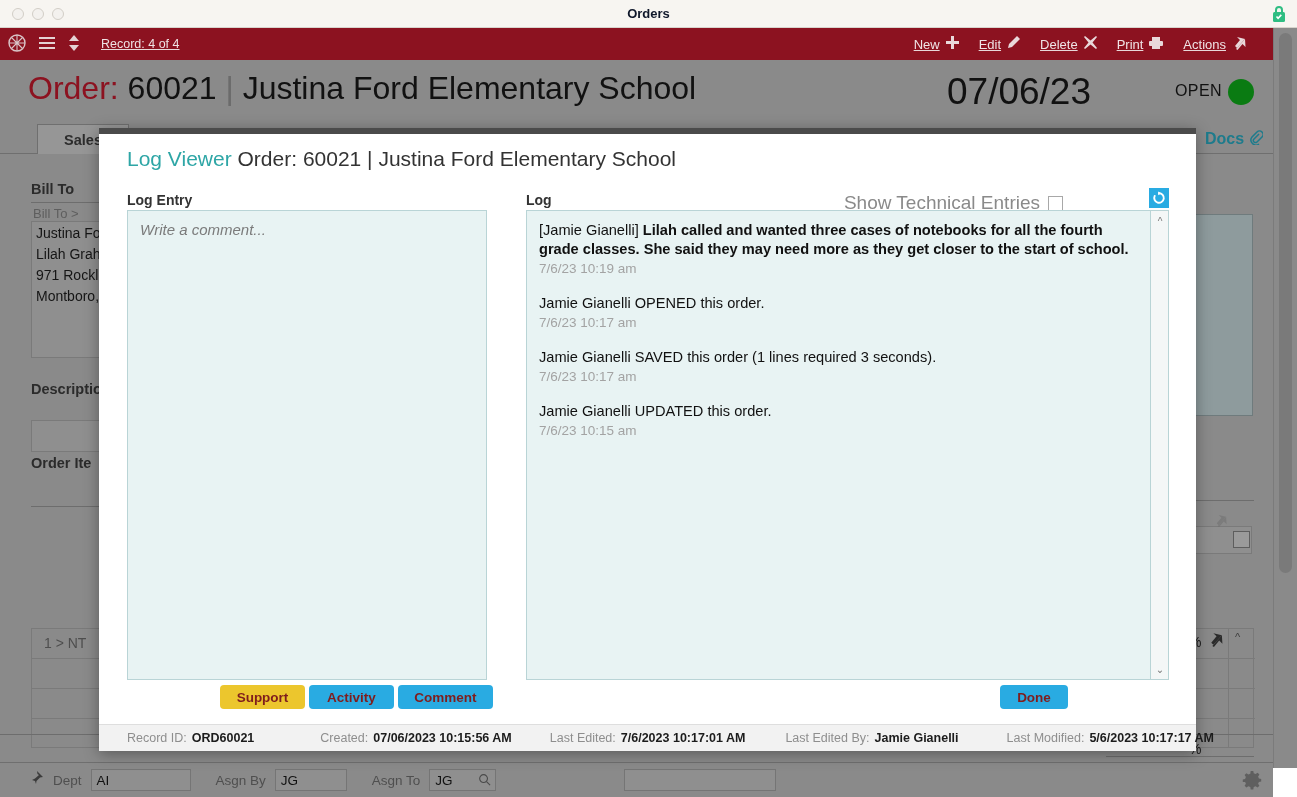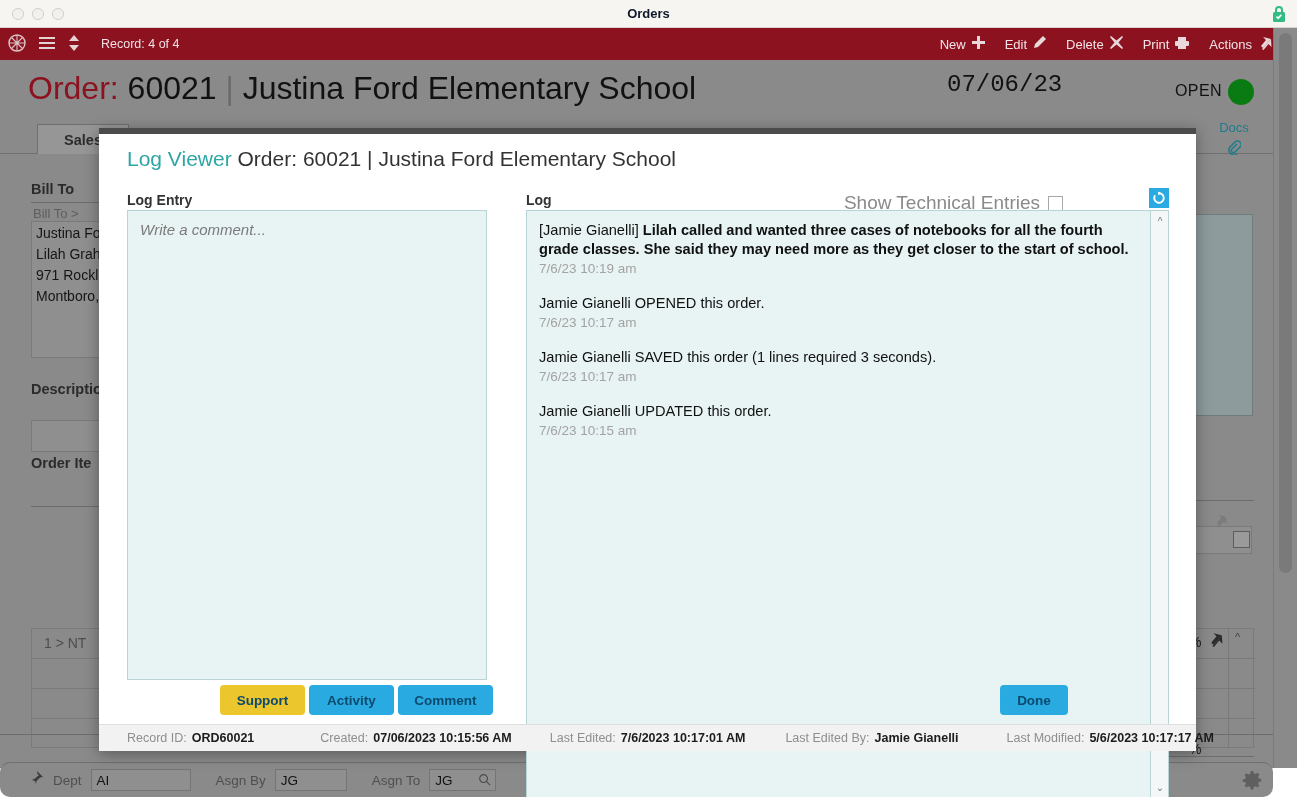--- a/index.html
+++ b/index.html
@@ -24,24 +24,25 @@
     font-size:13px; font-weight:bold; color:#0f172a;
   }
   #lock-icon{ position:absolute; right:10px; top:5px; }
 
   
   #toolbar{
     position:absolute; left:0; top:28px; width:1273px; height:32px;
     background:#8c1220;
     display:flex; align-items:center; color:#e8d7d9;
     font-size:12.5px;
+    text-decoration:underline;
   }
   #toolbar .tb-left{ display:flex; align-items:center; gap:11px; padding-left:7px; }
   #toolbar .tb-right{ margin-left:auto; display:flex; align-items:center;
-                      gap:19px; padding-right:0; font-size:13px; color:#f0e4e6;justify-content:flex-end;}
+                      gap:19px; padding-right:26px; font-size:13px; color:#f0e4e6;justify-content:flex-end;}
   .tb-item{ display:flex; align-items:center; gap:5px; cursor:default; }
   #record-label{ margin-left:9px; font-size:12.5px; color:#efe2e4; }
 
   
   #app-body{
     position:absolute; left:0; top:60px; width:1273px; height:708px;
     background:#8a8a8a;
     overflow:hidden;
   }
   #hdr{
@@ -49,21 +50,21 @@
   }
   #hdr-title{
     position:absolute; left:28px; top:10px;
     font-size:32px; font-weight:400; color:#111;
     white-space:nowrap;
   }
   #hdr-title .ord{ color:#8c1220; }
   #hdr-title .sep{ color:#6b6b6b; font-weight:300; }
   #hdr-date{
     position:absolute; left:947px; top:11px;
-    font-size:24px; color:#111;font-family:Liberation Mono, monospace;
+    font-size:37px; color:#111;
   }
   #hdr-status{
     position:absolute; left:1175px; top:22px;
     font-size:16px; color:#111; letter-spacing:.4px;
   }
   #hdr-led{
     position:absolute; left:1228px; top:19px;
     width:26px;height:26px;border-radius:50%;
     background:#0a7b12;
   }
@@ -76,22 +77,22 @@
     position:absolute; left:0; top:0; width:1273px; height:32px;
     border-bottom:1px solid #6f6f6f;
   }
   .tab{
     position:absolute; top:2px; height:30px;
     display:flex; align-items:center; justify-content:center;
     font-size:14.5px; font-weight:bold; color:#2c2c2c;
   }
   #tab-sales{ left:37px; width:92px; border:1px solid #6f6f6f;
               border-bottom:none; background:#969696; }
-  #tab-docs{ left:1193px; width:82px; color:#1d7b8c; font-weight:normal;
-             font-size:13px; gap:5px;flex-direction:column; }
+  #tab-docs{ left:1193px; width:82px; color:#1d7b8c; font-weight:bold;
+             font-size:16px; gap:5px; }
 
   .sect-title{ position:absolute; font-size:14.5px; font-weight:bold; color:#2b2b2b; }
   .sect-rule{ position:absolute; height:1px; background:#6d6d6d; }
   .fieldlabel{ position:absolute; font-size:13px; color:#5e5e5e; }
   .fieldbox{ position:absolute; border:1px solid #7a7a7a; background:#8f8f8f; }
   .ftext{ position:absolute; font-size:14px; color:#151515; white-space:nowrap; }
 
   #bill-box{ left:31px; top:99px; width:225px; height:137px; }
   #desc-box{ left:31px; top:298px; width:225px; height:32px; }
 
@@ -117,21 +118,21 @@
   #rgrid{ position:absolute; left:1190px; top:506px; width:64px; height:120px;
           border:1px solid #7a7a7a; }
   #rgrid2{ position:absolute; left:1228px; top:506px; width:26px; height:120px;
            border-left:1px solid #7a7a7a;}
   .rpct{ position:absolute; left:1189px; font-size:14px; color:#1c1c1c; }
 
   
   #bottombar{
     position:absolute; left:0; top:762px; width:1273px; height:35px;
     background:#8a8a8a; border-top:1px solid #6f6f6f;
-    display:flex; align-items:center; gap:9px; padding-left:28px;border-radius:10px;
+    display:flex; align-items:center; gap:9px; padding-left:28px;
   }
   .bb-label{ font-size:13.5px; color:#4f4f4f; }
   .bb-input{
     height:22px; border:1px solid #757575; background:#8f8f8f;
     display:flex; align-items:center; padding:0 5px;
     font-size:13.5px; color:#111; position:relative;
   }
   #gear-icon{ position:absolute; right:34px; top:770px; }
 
   
@@ -181,21 +182,21 @@
   }
   #tech-check{
     width:15px;height:15px;border:1px solid #a8a8a8;background:#fff;
   }
   #refresh-btn{
     position:absolute; left:1050px; top:60px; width:20px; height:20px;
     background:#29abe2; display:flex;align-items:center;justify-content:center;
   }
 
   #log-box{
-    position:absolute; left:427px; top:82px; width:643px; height:588px;
+    position:absolute; left:427px; top:82px; width:643px; height:470px;
     background:#e8f3f3; border:1px solid #b9d4d6;
     display:flex;
   }
   #log-list{
     flex:1; padding:10px 14px 10px 12px; overflow:hidden;
   }
   .log-entry{ margin-bottom:18px; }
   .log-text{ font-size:14.6px; color:#111; line-height:1.30; }
   .log-text b{ font-weight:bold; }
   .log-time{ font-size:13.5px; color:#a3a3a3; margin-top:2px; }
@@ -206,23 +207,23 @@
   .sc-arrow{
     position:absolute; left:0; width:18px; height:16px;
     display:flex;align-items:center;justify-content:center;
     font-size:10px; color:#777;
   }
 
   #btn-row{
     position:absolute; left:0; top:557px; width:1097px; height:34px;
   }
   .btn{
-    position:absolute; height:30px; border-radius:4px;
+    position:absolute; height:24px; border-radius:4px;
     display:flex;align-items:center;justify-content:center;
-    color:#0c4a6e; font-size:13.5px; font-weight:bold;
+    color:#7f1d1d; font-size:13.5px; font-weight:bold;
     cursor:pointer;
   }
   #btn-support{ left:121px; width:85px; background:#ecc62d; }
   #btn-activity{ left:210px; width:85px; background:#29abe2; }
   #btn-comment{ left:299px; width:95px; background:#29abe2; }
   #btn-done{ left:901px; width:68px; background:#29abe2; }
 
   #modal-footer{
     position:absolute; left:0; top:596px; width:1097px; height:27px;
     background:#f2f2f2; border-top:1px solid #dedede;

